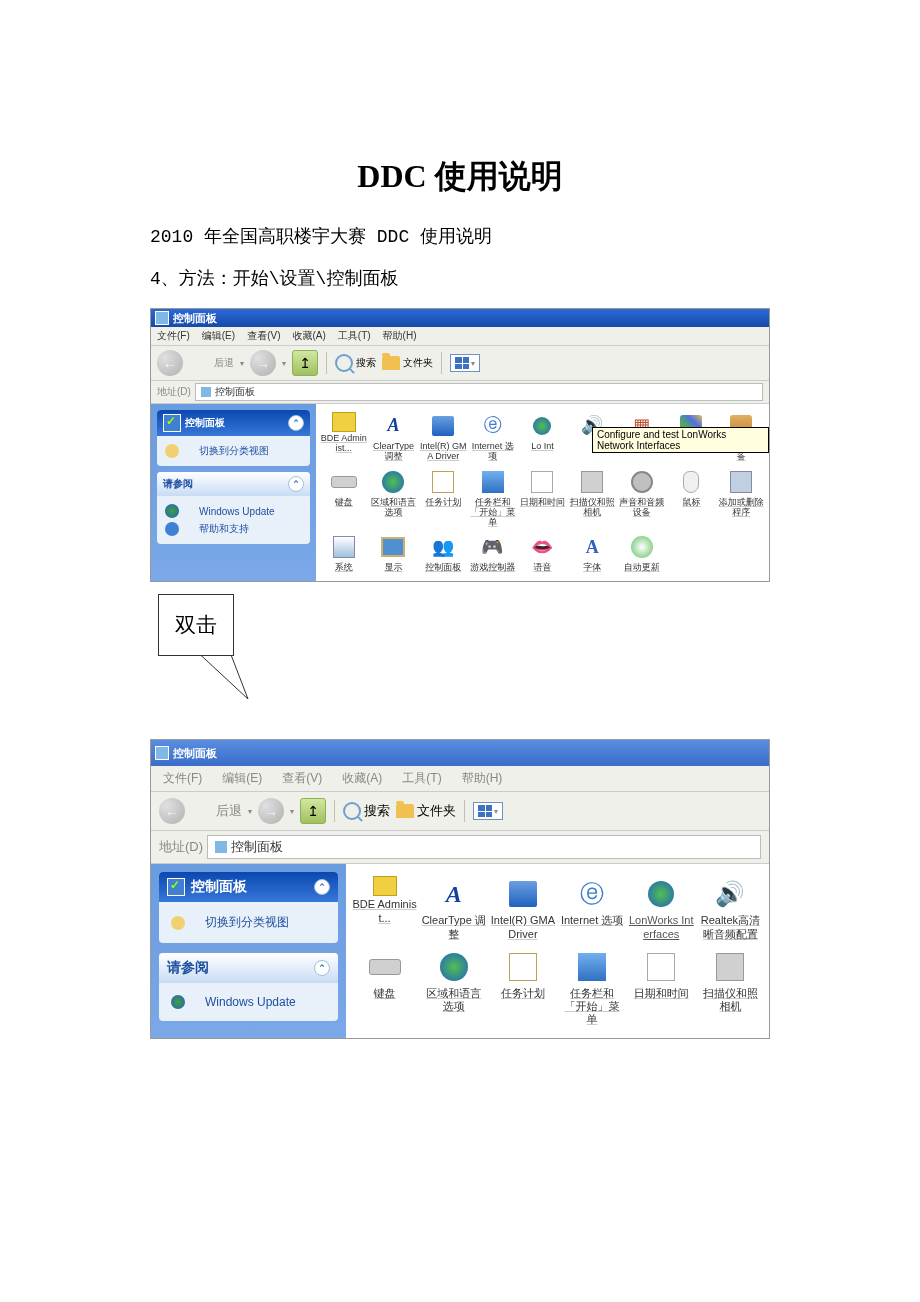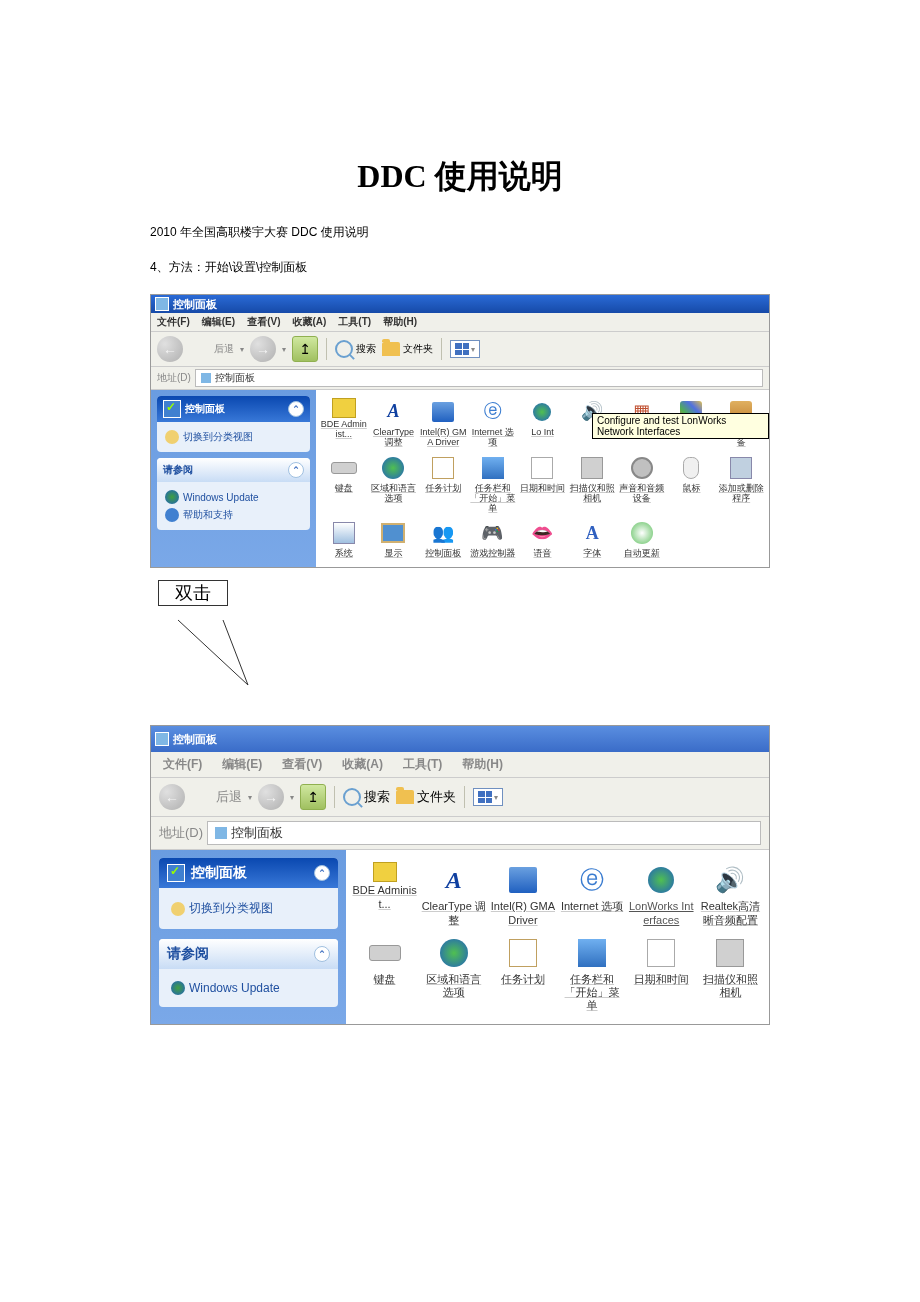--- a/index.html
+++ b/index.html
@@ -1,30 +1,30 @@
 <!DOCTYPE html>
 <html><head>
 <meta charset="utf-8">
 <style>
   * { margin: 0; padding: 0; box-sizing: border-box; }
   body { font-family: "SimSun", "宋体", serif; background: #fff; width: 920px; position: relative; }
   .page { padding: 0 150px 400px 150px; }
   .doc-title { font-family: "Times New Roman", "SimSun", serif; font-size: 32px; font-weight: bold; text-align: center; margin-top: 155px; margin-bottom: 25px; }
-  .doc-line { font-family: Liberation Sans, sans-serif; font-size: 12px; margin-bottom: 18px; }
+  .doc-line { font-family: Liberation Mono, monospace; font-size: 18px; margin-bottom: 18px; }
 
   
   .scr { border: 1px solid #999; font-family: Tahoma, "SimSun", sans-serif; font-size: 10px; background: #fff; position: relative; }
   .scr1 { margin-top: 8px; }
   .scr2 { margin-top: 35px; }
 
   .titlebar { height: 18px; background: linear-gradient(#2a6ad6, #164aa8); color: #fff; display: flex; align-items: center; padding-left: 4px; font-size: 11px; font-weight: bold; gap: 4px; }
   .titlebar2 { height: 26px; background: linear-gradient(#5a8ee0, #3a6cc8); }
   .title-icon { width: 14px; height: 14px; background: #7fb7e5; border: 1px solid #fff; display: inline-block; }
 
-  .menubar { background: #f0f0ea; display: flex; align-items: flex-start; padding: 2px 6px; gap: 12px; font-size: 10px; color: #333; border-bottom: 1px solid #ccc; font-weight: bold; }
+  .menubar { background: #f0f0ea; display: flex; align-items: flex-start; padding: 2px 6px; gap: 12px; font-size: 10px; color: #333; border-bottom: 1px solid #ccc; }
   .menubar span { cursor: default; }
   .menubar2 { font-size: 12px; padding: 4px 12px; gap: 20px; color: #888; }
 
   .toolbar { background: #f0f0ea; display: flex; align-items: center; padding: 4px 6px; gap: 6px; border-bottom: 1px solid #ccc; }
   .toolbar2 { padding: 6px 8px; }
   .nav-btn { width: 26px; height: 26px; border-radius: 13px; background: radial-gradient(circle at 30% 30%, #a0d070, #6db33f); display: flex; align-items: center; justify-content: center; color: #fff; font-size: 14px; }
   .nav-btn.disabled { background: radial-gradient(circle at 30% 30%, #e0e0e0, #b0b0b0); color: #f5f5f5; }
   .nav-back { font-size: 10px; color: #888; margin-left: 25px; }
   .nav-back2 { font-size: 13px; }
   .dd { font-size: 8px; color: #888; }
@@ -51,21 +51,21 @@
   .panel { background: #e8f0fa; border-radius: 4px; overflow: hidden; font-size: 10px; }
   .panel2 { font-size: 12px; }
   .panel-head { background: linear-gradient(#fff, #c8dcf5); color: #2050a0; font-weight: bold; padding: 4px 6px; display: flex; align-items: center; justify-content: space-between; }
   .panel-head2 { padding: 6px 8px; font-size: 14px; }
   .cp-head { background: linear-gradient(#0a48b0, #3878d8); color: #fff; }
   .cp-icon { width: 18px; height: 18px; background: #4080d0; border: 1px solid #fff; display: inline-block; position: relative; }
   .cp-icon::after { content: '✓'; color: #9f0; position: absolute; left: 2px; top: -1px; font-size: 12px; font-weight: bold; }
   .chev { width: 16px; height: 16px; border: 1px solid #a0c0e0; border-radius: 8px; background: #fff; display: flex; align-items: center; justify-content: center; font-size: 9px; color: #4070c0; }
   .panel-body { padding: 6px 8px; color: #2050a0; }
   .panel-body2 { padding: 10px 12px; }
-  .panel-link { display: flex; align-items: center; gap: 4px; padding: 2px 0; cursor: default; color: #2050a0; }
+  .panel-link { display: flex; align-items: center; gap: 20px; padding: 2px 0; cursor: default; color: #2050a0; }
   .link-ico { width: 14px; height: 14px; display: inline-block; border-radius: 7px; }
   .ic-switch { background: #f0d070; }
   .ic-earth { background: radial-gradient(circle, #40a040, #2060c0); }
   .ic-help { background: #4080d0; }
 
   .icon-grid { flex: 1; padding: 6px 4px; display: grid; grid-template-columns: repeat(9, 1fr); gap: 2px; align-content: start; }
   .icon-grid2 { grid-template-columns: repeat(6, 1fr); padding: 10px 6px; gap: 4px; }
   .cp-item { display: flex; flex-direction: column; align-items: center; text-align: center; font-size: 9px; color: #333; padding: 2px 0; line-height: 1.1; }
   .cp-item2 { font-size: 11px; line-height: 1.2; }
   .cp-ico { width: 28px; height: 28px; margin-bottom: 2px; display: flex; align-items: center; justify-content: center; font-size: 18px; }
@@ -95,21 +95,21 @@
   .ico-disp { width: 24px; height: 20px; background: #5090d0; border: 2px solid #d0b070; }
   .ico-users { color: #3080c0; }
   .ico-game { color: #6040c0; }
   .ico-speech { color: #c07030; }
   .ico-font { font-family: serif; font-weight: bold; color: #3060c0; }
   .ico-auto { width: 22px; height: 22px; background: radial-gradient(circle,#fff,#60c060); border-radius: 50%; }
 
   .tooltip { position: absolute; top: 118px; left: 441px; background: #ffffe0; border: 1px solid #000; padding: 1px 4px; font-size: 10px; z-index: 5; }
 
   .callout { position: relative; margin-top: 12px; margin-left: 8px; width: 200px; height: 110px; }
-  .callout-box { border: 1px solid #333; padding: 0 16px; font-size: 18px; display: inline-block; background: #fff; position: absolute; top: 0; left: 0; }
+  .callout-box { border: 1px solid #333; padding: 16px 16px; font-size: 21px; display: inline-block; background: #fff; position: absolute; top: 0; left: 0; }
   .callout svg { position: absolute; top: 0; left: 0; }
 
   .watermark { position: absolute; top: 593px; left: 240px; font-size: 50px; color: #e0e0e0; font-family: Arial, sans-serif; letter-spacing: 1px; pointer-events: none; z-index: 0; }
 </style>
 </head>
 <body>
 <div class="page">
 
 <h1 class="doc-title">DDC 使用说明</h1>
 <p class="doc-line">2010 年全国高职楼宇大赛 DDC 使用说明</p>

